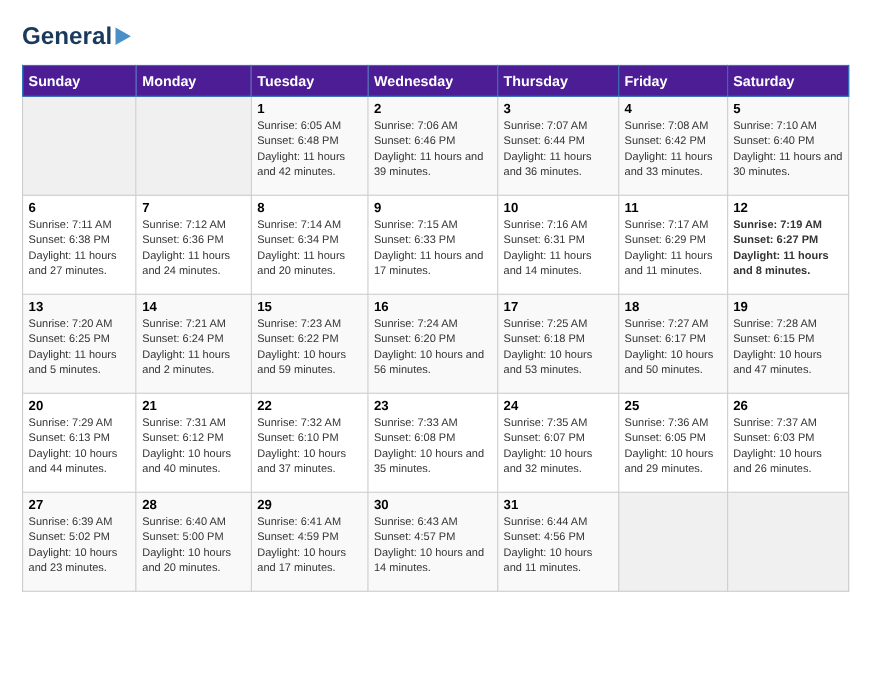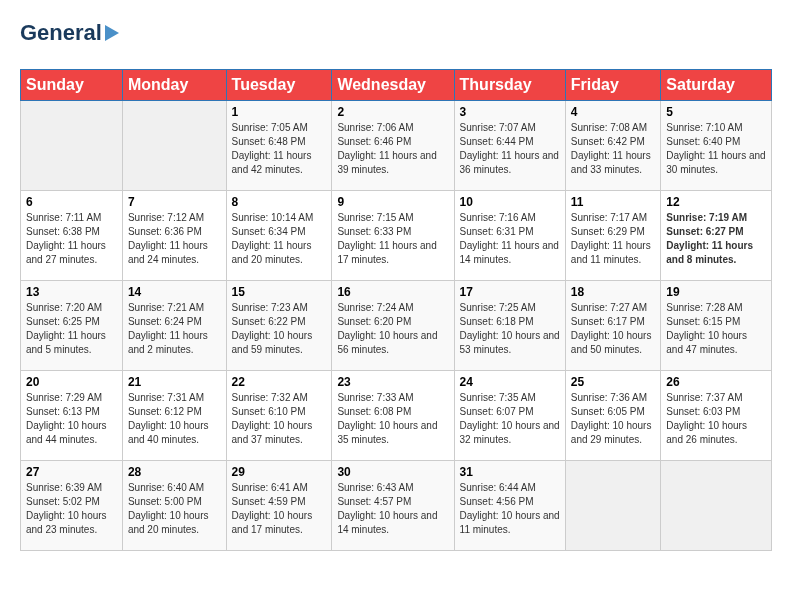--- a/index.html
+++ b/index.html
@@ -7,45 +7,45 @@
       font-family: Arial, sans-serif;
       background: #fff;
       width: 792px;
       min-height: 612px;
       padding: 20px;
     }
     .header {
       display: flex;
       justify-content: space-between;
       align-items: flex-end;
-      margin-bottom: 23px;
+      margin-bottom: 13px;
     }
     .title-section {
       text-align: right;
     }
     .month-title {
       font-size: 36px;
       font-weight: bold;
       color: #333;
     }
     .subtitle {
       font-size: 16px;
       color: #555;
     }
     table {
       width: 100%;
       border-collapse: collapse;
       font-size: 11px;
     }
     thead th {
-      background-color: #ef4444;
+      background-color: #4c1d95;
       color: #fff;
       text-align: left;
       padding: 6px 5px;
-      font-size: 16px;
+      font-size: 13px;
       font-weight: bold;
       border: 1px solid #2e75b6;
     }
     tbody td {
       border: 1px solid #ccc;
       vertical-align: top;
       padding: 4px 5px;
       min-height: 80px;
       height: 90px;
       background: #fff;
@@ -101,21 +101,21 @@
         <th>Friday</th>
         <th>Saturday</th>
       </tr>
   </thead>
   <tbody id="calendar-body">
   <tr>
         <td class="empty-cell"></td>
         <td class="empty-cell"></td>
         <td>
           <span class="day-number">1</span>
-          <div class="day-info" style="white-space: pre-line;">Sunrise: 7:05 AM
+          <div class="day-info" style="white-space: pre-line;">Sunrise: 6:05 AM
 Sunset: 6:48 PM
 Daylight: 11 hours and 42 minutes.</div>
         </td>
         <td>
           <span class="day-number">2</span>
           <div class="day-info" style="white-space: pre-line;">Sunrise: 7:06 AM
 Sunset: 6:46 PM
 Daylight: 11 hours and 39 minutes.</div>
         </td>
         <td>
@@ -145,21 +145,21 @@
 Daylight: 11 hours and 27 minutes.</div>
         </td>
         <td>
           <span class="day-number">7</span>
           <div class="day-info" style="white-space: pre-line;">Sunrise: 7:12 AM
 Sunset: 6:36 PM
 Daylight: 11 hours and 24 minutes.</div>
         </td>
         <td>
           <span class="day-number">8</span>
-          <div class="day-info" style="white-space: pre-line;">Sunrise: 10:14 AM
+          <div class="day-info" style="white-space: pre-line;">Sunrise: 7:14 AM
 Sunset: 6:34 PM
 Daylight: 11 hours and 20 minutes.</div>
         </td>
         <td>
           <span class="day-number">9</span>
           <div class="day-info" style="white-space: pre-line;">Sunrise: 7:15 AM
 Sunset: 6:33 PM
 Daylight: 11 hours and 17 minutes.</div>
         </td>
         <td>

